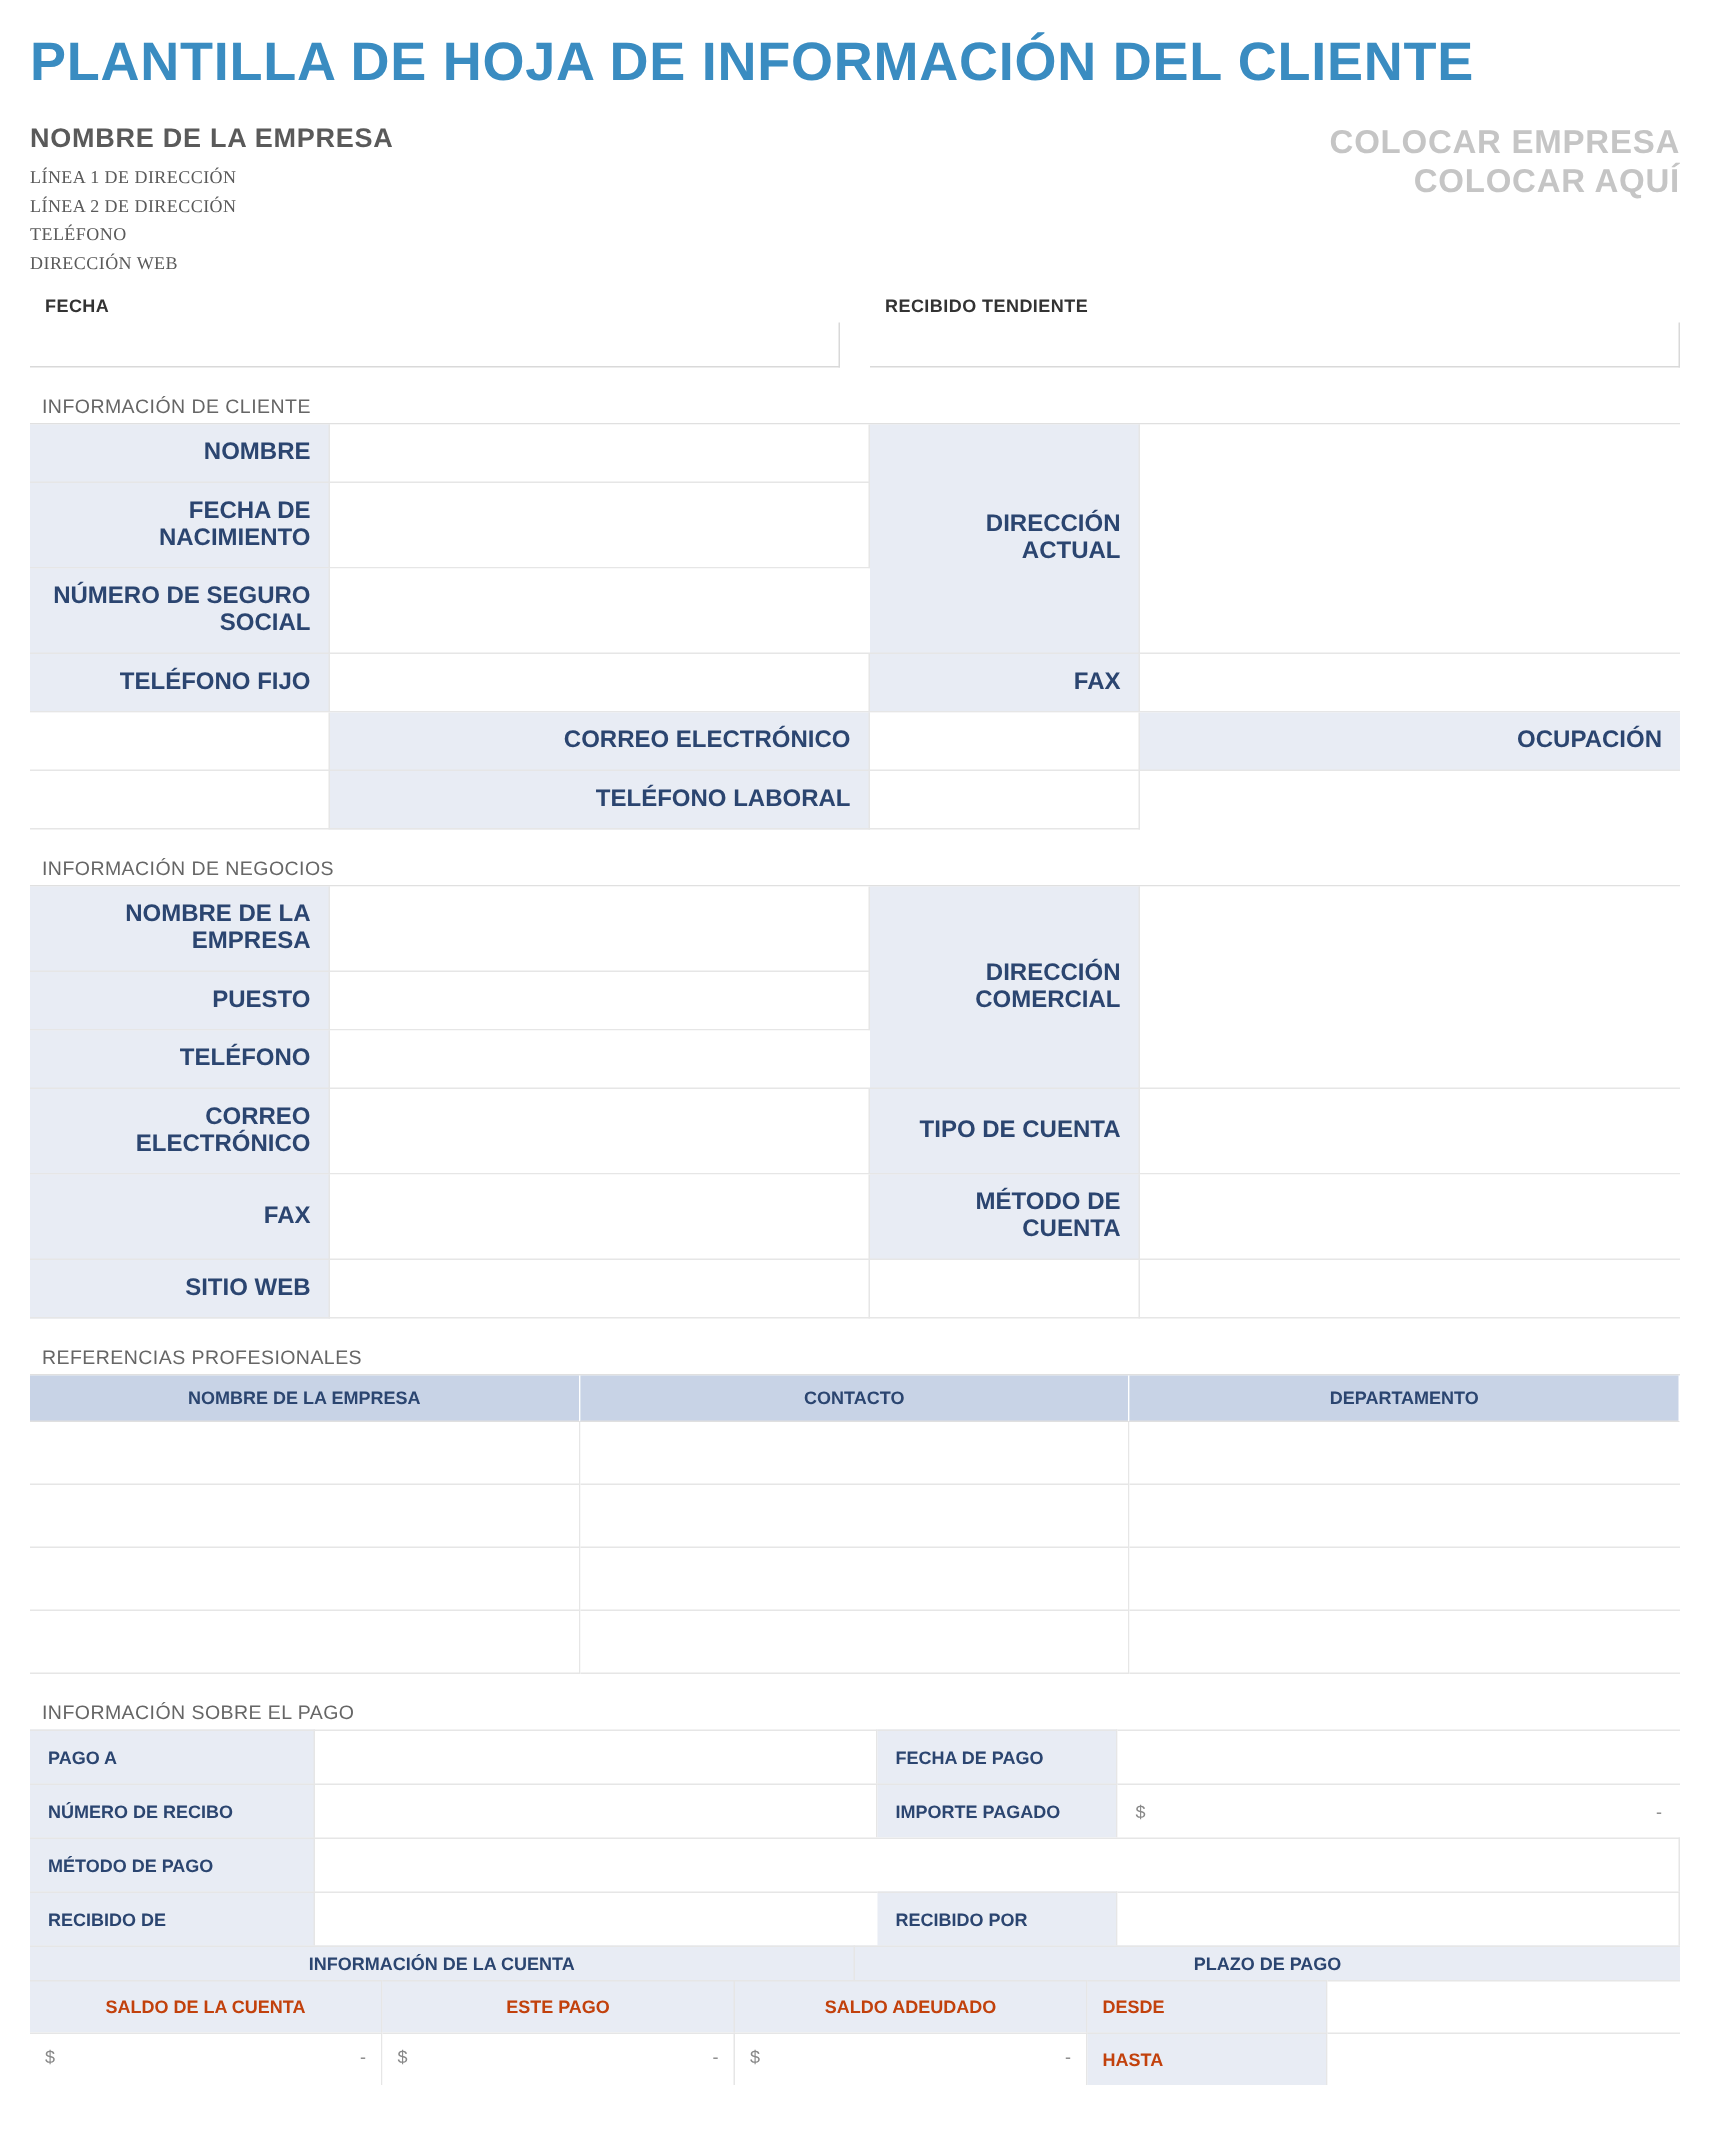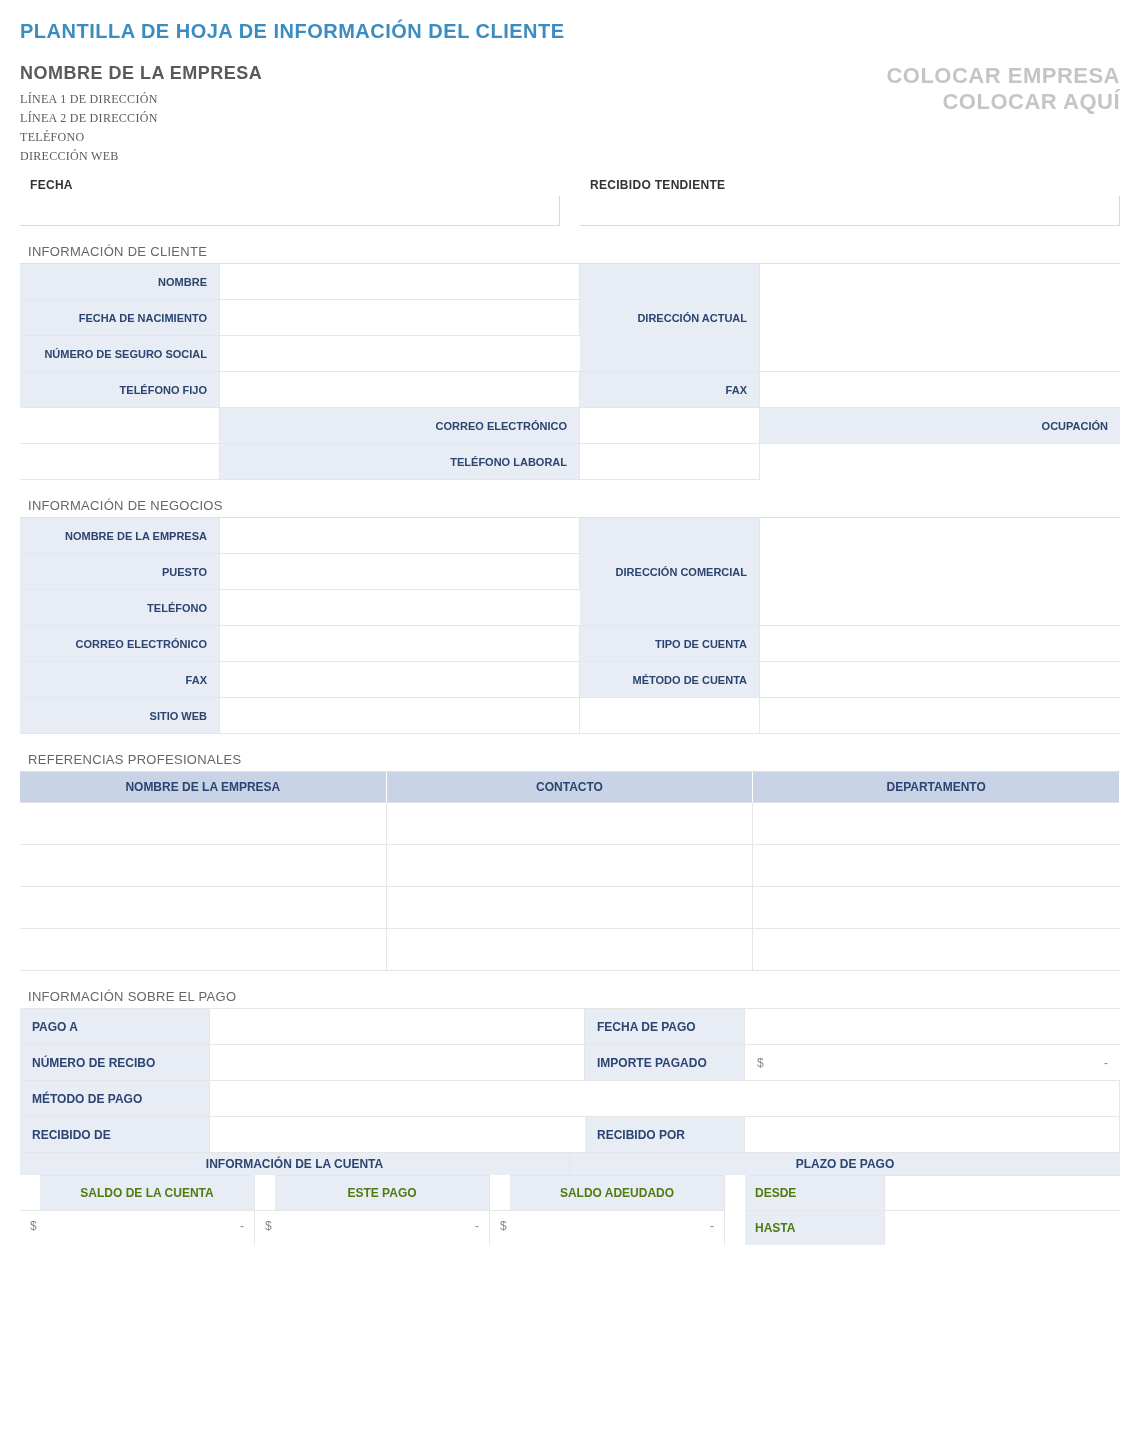--- a/index.html
+++ b/index.html
@@ -6,21 +6,21 @@
   body {
     font-family: "Century Gothic", "Avant Garde", sans-serif;
     margin: 0;
     padding: 20px;
     color: #333;
     font-size: 13px;
     width: 1140px;
   }
   .page-title {
     color: #3a8cc1;
-    font-size: 20px;
+    font-size: 36px;
     font-weight: bold;
     letter-spacing: 0.5px;
     margin: 0 0 20px 0;
   }
   .header-row {
     display: flex;
     justify-content: space-between;
     align-items: flex-start;
     margin-bottom: 10px;
   }
@@ -88,21 +88,21 @@
     border-bottom: 1px solid #e6e6e6;
     padding: 10px 12px;
     min-height: 36px;
     display: flex;
     align-items: center;
   }
   .cell:nth-child(4n) { border-right: none; }
   .label-cell {
     background: #e8ecf4;
     color: #2b4570;
-    font-size: 11px;
+    font-size: 16px;
     font-weight: bold;
     justify-content: flex-end;
     text-align: right;
   }
   .label-cell-left {
     background: #e8ecf4;
     color: #2b4570;
     font-size: 12px;
     font-weight: bold;
     justify-content: flex-start;
@@ -161,28 +161,27 @@
     padding: 4px;
     border-top: 1px solid #e6e6e6;
     border-right: 1px solid #e6e6e6;
   }
   .account-row {
     display: grid;
     grid-template-columns: 1fr 1fr 1fr 160px 1fr;
   }
   .account-row .hdr {
     background: #e8ecf4;
-    color: #4d7c0f;
+    color: #c2410c;
     font-size: 12px;
     font-weight: bold;
     text-align: center;
     padding: 10px;
     border-top: 1px solid #e6e6e6;
     border-right: 1px solid #e6e6e6;
-    margin-left: 20px;
   }
   .money-cell {
     background: #fff;
     border-top: 1px solid #e6e6e6;
     border-right: 1px solid #e6e6e6;
     padding: 8px 10px;
     display: flex;
     justify-content: space-between;
     color: #888;
     font-size: 12px;

